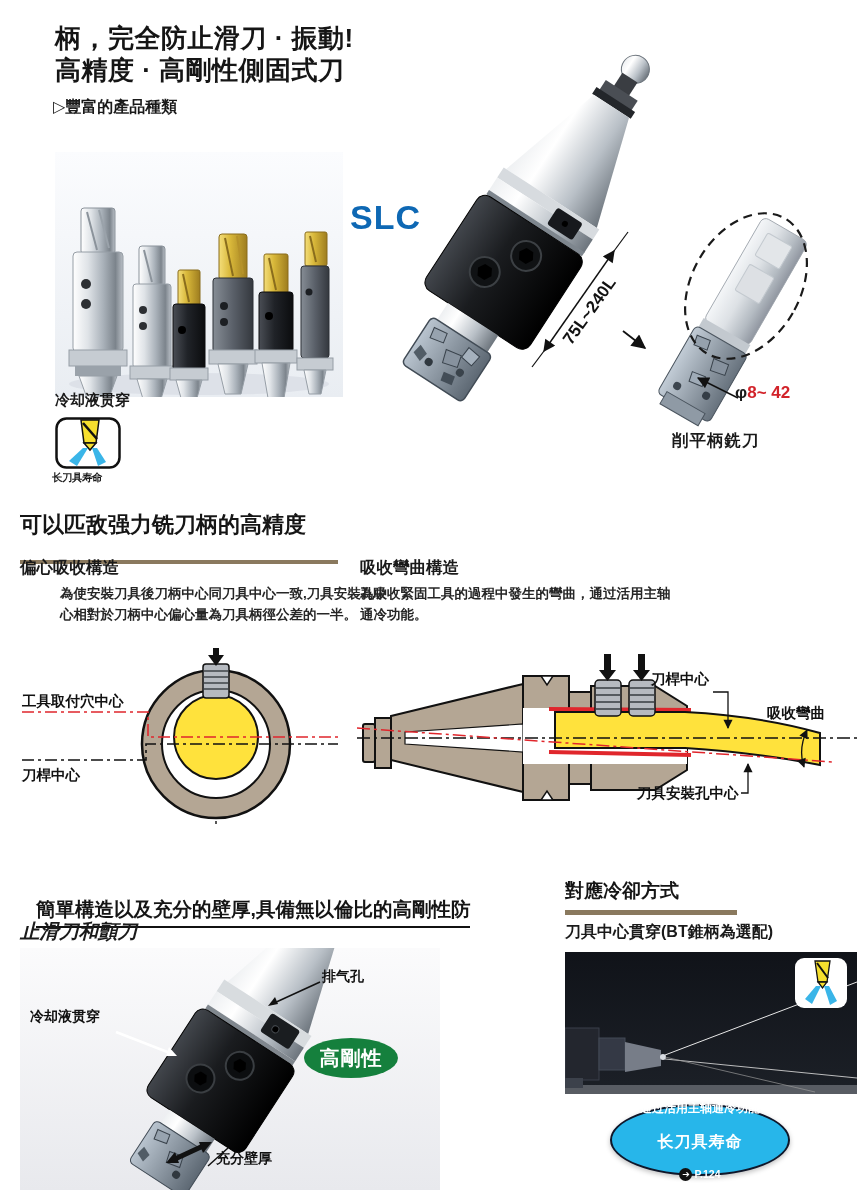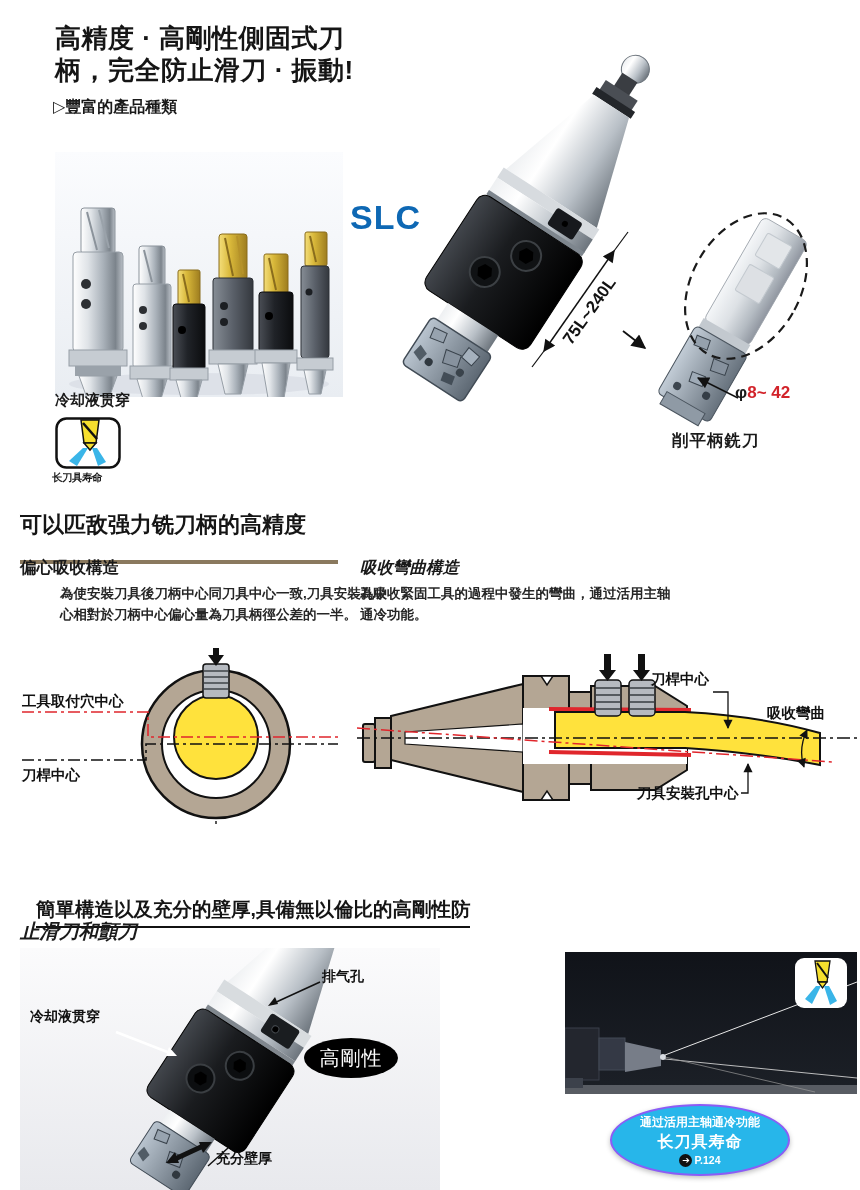--- a/index.html
+++ b/index.html
@@ -13,49 +13,49 @@
   .coolant-caption{left:52px;top:471px;font-size:10.5px;font-weight:bold;letter-spacing:-.5px;}
   .phi-label{left:735px;top:383px;font-size:17px;font-weight:bold;}
   .phi-label .range{color:#d2232a;}
   .side-caption{left:663px;top:430px;font-size:16.5px;font-weight:bold;letter-spacing:1px;margin-left:9px;}
   .sec-h{font-weight:bold;color:#151515;}
   .h-precision{left:20px;top:510px;font-size:22px;width:318px;padding-bottom:20px;border-bottom:4px solid #8a795e;}
   .sub-h{font-size:16.5px;font-weight:bold;}
   .body-txt{font-size:13.5px;line-height:21px;font-weight:bold;color:#262626;}
   .ecc-sub{left:20px;top:557px;}
   .ecc-body{left:20px;top:583px;width:338px;margin-left:40px;}
-  .bend-sub{left:360px;top:557px;font-style:italic;}
+  .bend-sub{left:360px;top:557px;}
   .bend-body{left:360px;top:583px;width:320px;}
   .h-rigid1{left:20px;top:880px;font-size:19.5px;padding-bottom:3px;border-bottom:2.5px solid #111;}
   .h-rigid2{left:20px;top:918px;font-size:19.5px;font-weight:bold;font-style:italic;}
   .h-cooling{left:565px;top:878px;font-size:19px;width:172px;padding-bottom:6px;border-bottom:5px solid #8a795e;}
   .cooling-sub{left:565px;top:922px;font-size:16px;font-weight:bold;}
   .photo-wrap{position:absolute;}
   .ph-label{position:absolute;font-size:14px;font-weight:bold;color:#111;white-space:nowrap;}
   .badge-rigid{position:absolute;left:284px;top:90px;width:94px;height:40px;border-radius:50%;
-               background:#000000;color:#fff;display:flex;align-items:center;justify-content:center;
-               font-size:20px;font-weight:normal;letter-spacing:1px;}
+               background:#15803d;color:#fff;display:flex;align-items:center;justify-content:center;
+               font-size:20px;font-weight:bold;letter-spacing:1px;}
   .badge-cool{left:610px;top:1104px;width:176px;height:68px;border-radius:50%;background:#27b6ea;
-              border:2px solid #8b5cf6;box-shadow:0 2px 5px rgba(0,0,0,.25);color:#fff;
-              display:flex;flex-direction:column;align-items:center;justify-content:center;gap:1px;}
+              border:2px solid #0f172a;box-shadow:0 2px 5px rgba(0,0,0,.25);color:#fff;
+              display:flex;flex-direction:column;align-items:center;justify-content:center;gap:15px;}
   .badge-cool .l1{font-size:12px;font-weight:bold;}
   .badge-cool .l2{font-size:16px;font-weight:bold;letter-spacing:1px;}
   .badge-cool .l3{font-size:10.5px;font-weight:bold;display:flex;align-items:center;gap:2px;}
   .arrow-circle{display:inline-flex;width:13px;height:13px;border-radius:50%;background:#111;color:#fff;
                 font-size:9px;line-height:13px;align-items:center;justify-content:center;}
   svg text{font-family:"Liberation Sans","DejaVu Sans",sans-serif;font-weight:bold;fill:#111;}
 </style>
 </head>
 <body>
 
 <div class="page">
 
   <div class="abs page-title">
+    <div>柄，完全防止滑刀 · 振動!</div>
     <div>高精度 · 高剛性側固式刀</div>
-    <div>柄，完全防止滑刀 · 振動!</div>
   </div>
   <div class="abs subtitle">▷豐富的產品種類</div>
 
   <div class="abs photo-wrap" style="left:55px;top:152px;width:288px;height:245px">
     <svg width="288" height="245" viewBox="0 0 288 245">
       <defs>
         <linearGradient id="gpBg" x1="0" y1="0" x2="0" y2="1">
             <stop offset="0" stop-color="#fbfcfe"></stop>
             <stop offset="1" stop-color="#e9edf2"></stop>
           </linearGradient>
@@ -382,20 +382,22 @@
       <polygon points="146,215 159,215 155,204" fill="#111"></polygon>
       <polygon points="192,194 179,194 183,205" fill="#111"></polygon>
       <line x1="188" y1="218" x2="208" y2="200" stroke="#111" stroke-width="1.5"></line>
     </svg>
     <span class="ph-label" style="left:302px;top:20px">排气孔</span>
     <span class="ph-label" style="left:10px;top:60px">冷却液贯穿</span>
     <span class="ph-label" style="left:196px;top:202px">充分壁厚</span>
     <div class="badge-rigid">高剛性</div>
   </div>
 
+  <h2 class="abs sec-h h-cooling" style="margin:0">對應冷卻方式</h2>
+  <div class="abs cooling-sub">刀具中心貫穿(BT錐柄為選配)</div>
 
   <div class="abs photo-wrap" style="left:565px;top:952px;width:292px;height:142px">
     <svg width="292" height="142" viewBox="0 0 292 142">
       <defs>
         <linearGradient id="clBg" x1="0" y1="0" x2="0" y2="1">
             <stop offset="0" stop-color="#101319"></stop>
             <stop offset="1" stop-color="#1c2027"></stop>
           </linearGradient>
       </defs>
       <rect x="0" y="0" width="292" height="142" fill="url(#clBg)"></rect>

